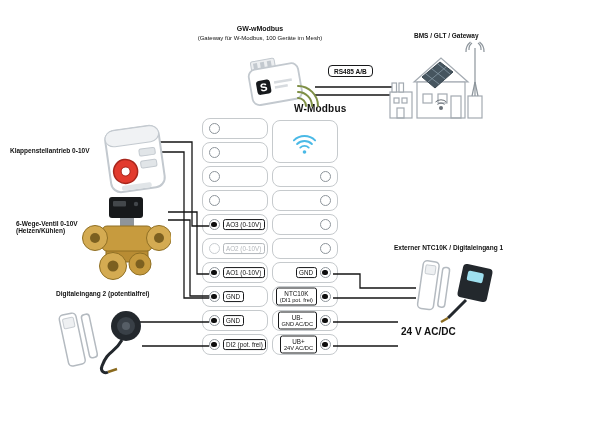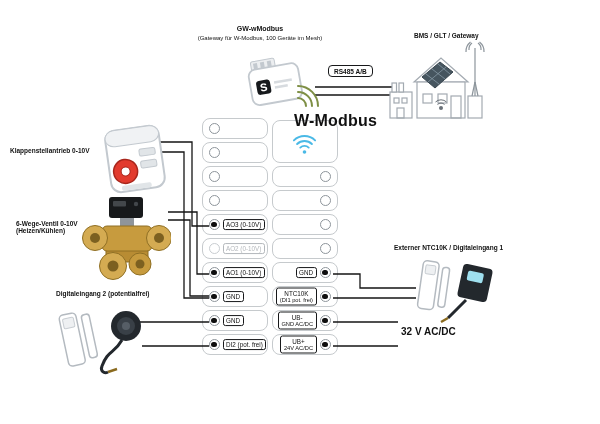--- a/index.html
+++ b/index.html
@@ -32,21 +32,21 @@
 
   
   .lbl{position:absolute;font-weight:bold;font-size:6.5px;white-space:nowrap}
   .lbl .sub2{display:block;font-weight:bold}
   .gw-name{position:absolute;left:120px;top:25px;width:280px;text-align:center;
        font-size:7px;font-weight:bold}
   .gw-sub{position:absolute;left:120px;top:35px;width:280px;text-align:center;font-size:6px}
   .bms{position:absolute;left:414px;top:32px;font-size:6.5px;font-weight:bold;white-space:nowrap}
   .rs485{position:absolute;left:328px;top:65px;font-size:6.5px;font-weight:bold;
        border:1px solid #17181a;border-radius:4px;padding:1.5px 5px;background:#fff}
-  .wm-title{position:absolute;left:294px;top:112px;font-size:16px;font-weight:bold;letter-spacing:.2px}
+  .wm-title{position:absolute;left:294px;top:103px;font-size:10px;font-weight:bold;letter-spacing:.2px}
   .pwr{position:absolute;left:401px;top:326px;font-size:10px;font-weight:bold;white-space:nowrap}
   .damper-lbl{left:10px;top:147px}
   .valve-lbl{left:16px;top:220px}
   .di2-lbl{left:56px;top:290px}
   .ntc-lbl{left:394px;top:244px}
 
   svg.overlay{position:absolute;left:0;top:0;pointer-events:none;z-index:3}
   .dev{position:absolute;z-index:4}
 </style>
 </head>
@@ -264,15 +264,15 @@
   <div class="bms">BMS / GLT / Gateway</div>
   <div class="rs485">RS485 A/B</div>
   <div class="wm-title">W-Modbus</div>
   <div class="lbl damper-lbl">Klappenstellantrieb 0-10V</div>
   <div class="lbl valve-lbl">
     <span>6-Wege-Ventil 0-10V</span>
     <span class="sub2">(Heizen/Kühlen)</span>
   </div>
   <div class="lbl di2-lbl">Digitaleingang 2 (potentialfrei)</div>
   <div class="lbl ntc-lbl">Externer NTC10K / Digitaleingang 1</div>
-  <div class="pwr">32 V AC/DC</div>
+  <div class="pwr">24 V AC/DC</div>
 
 </div>
 
 </body></html>

